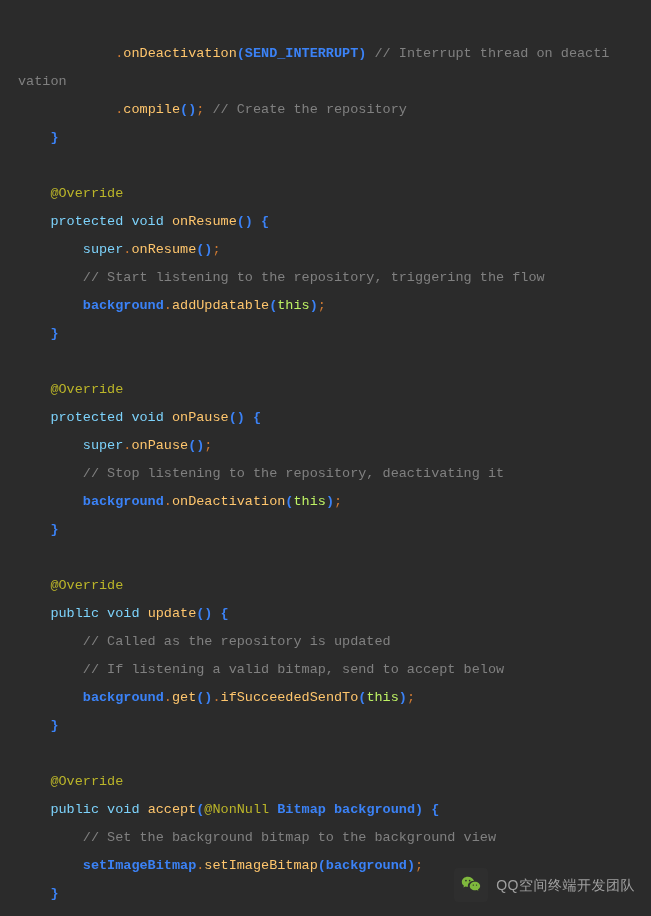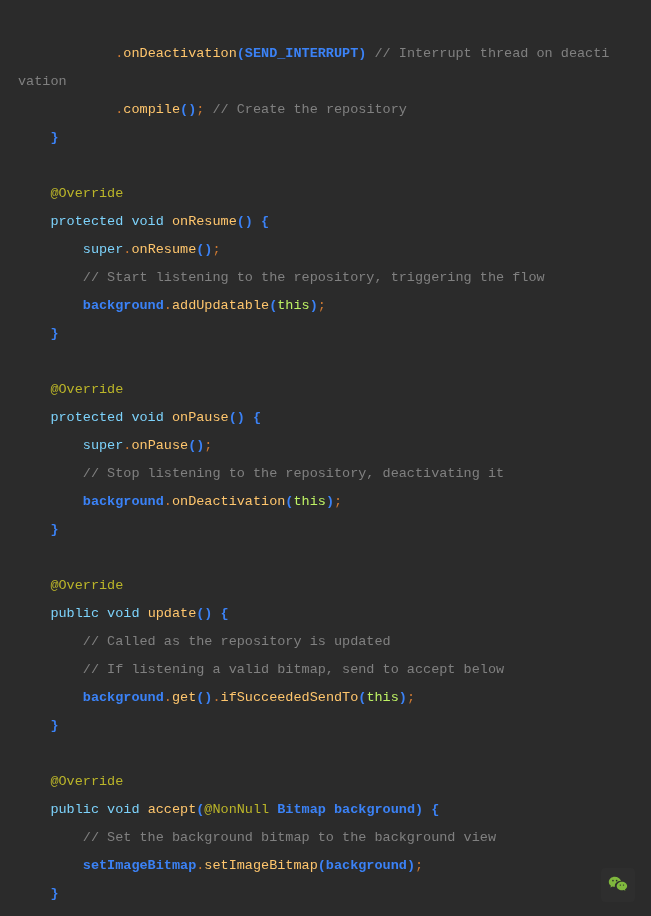--- a/index.html
+++ b/index.html
@@ -92,13 +92,14 @@
   <span class="wm-avatar">
     <svg viewBox="0 0 24 24" fill="none">
       <path d="M8.5 3C4.9 3 2 5.5 2 8.6c0 1.7.9 3.2 2.3 4.2l-.6 1.9 2.2-1.1c.8.2 1.7.4 2.6.4h.3c-.1-.4-.2-.8-.2-1.3 0-2.9 2.8-5.2 6.2-5.2h.4C14.5 4.9 11.8 3 8.5 3z" fill="#7fb83d"></path>
       <circle cx="6.5" cy="7.3" r=".9" fill="#2b2b2b"></circle>
       <circle cx="10.5" cy="7.3" r=".9" fill="#2b2b2b"></circle>
       <path d="M22 13.1c0-2.6-2.6-4.7-5.7-4.7s-5.7 2.1-5.7 4.7 2.6 4.7 5.7 4.7c.7 0 1.4-.1 2-.3l1.8.9-.5-1.6c1.4-.9 2.4-2.2 2.4-3.7z" fill="#7fb83d"></path>
       <circle cx="14.5" cy="12.1" r=".75" fill="#2b2b2b"></circle>
       <circle cx="18" cy="12.1" r=".75" fill="#2b2b2b"></circle>
     </svg>
   </span>
+  <span class="wm-text">QQ空间终端开发团队</span>
 </div>
 
 </body></html>

